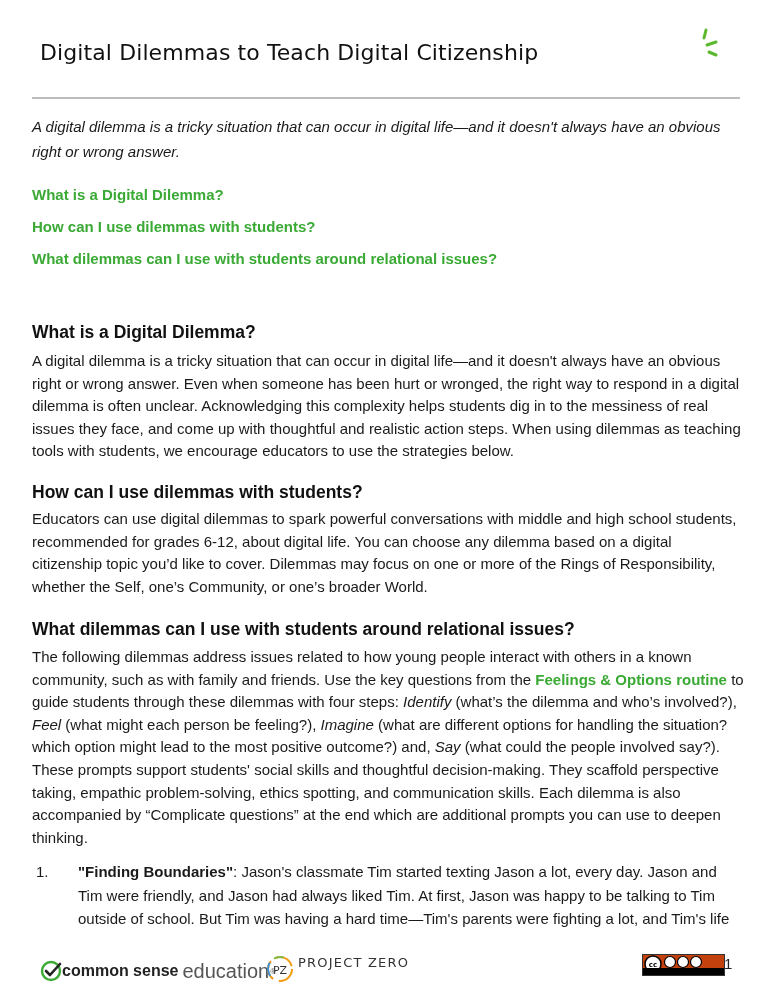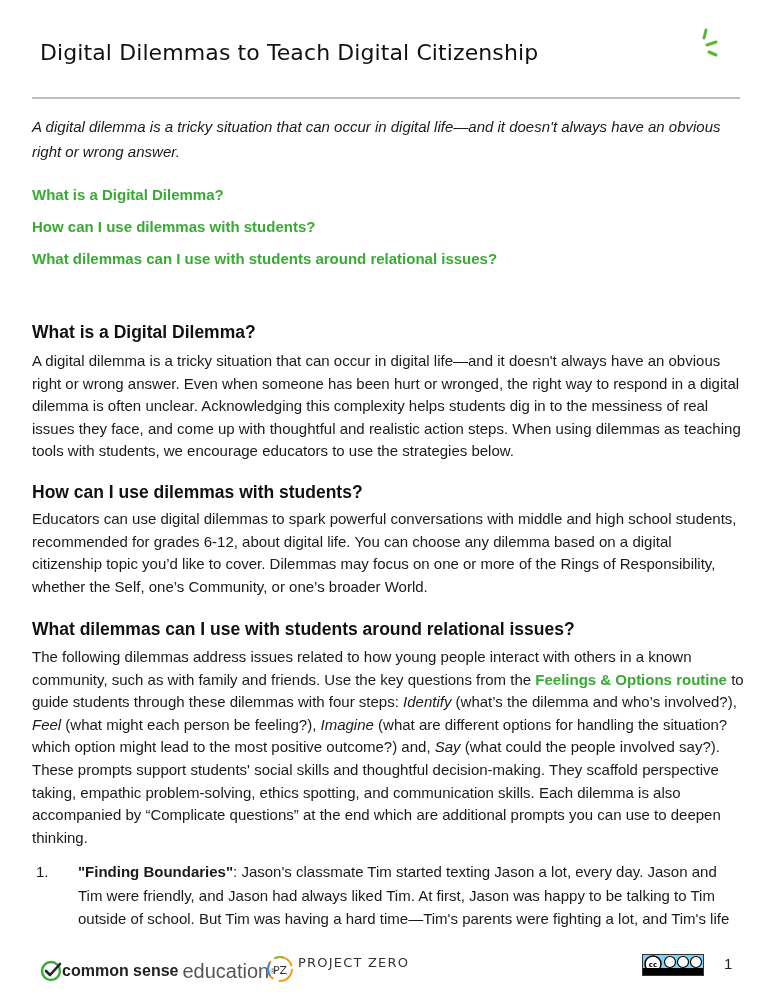--- a/index.html
+++ b/index.html
@@ -28,21 +28,21 @@
     .list-item { position: absolute; left: 36px; top: 860px; width: 708px; font-size: 15px; line-height: 23.5px; }
     .list-item .num { position: absolute; left: 0; top: 0; }
     .list-item .body { position: absolute; left: 42px; top: 0; width: 664px; }
     .footer-cs { position: absolute; left: 40px; top: 958px; height: 26px; display: flex; align-items: center; }
     .cs-text-bold { font-size: 16px; font-weight: 700; color: #222; margin-left: 0; }
     .cs-text-light { font-size: 20px; font-weight: 400; color: #555; margin-left: 4px; }
     .cs-reg { font-size: 7px; color: #555; vertical-align: super; margin-left: 1px; }
     .footer-pz { position: absolute; left: 266px; top: 955px; height: 30px; display: flex; align-items: flex-start; }
     .pz-text { font-size: 13px; font-weight: 400; letter-spacing: 1.2px; color: #333; margin-left: 4px; font-family: "DejaVu Sans", sans-serif; }
     .footer-share { position: absolute; left: 438px; top: 1019px; font-size: 8.5px; color: #9a9a9a; text-align: right; }
-    .cc-badge { position: absolute; left: 642px; top: 954px; width: 62px; height: 22px; background: #7dd3fc; border: 1px solid #333; box-sizing: border-box; }
+    .cc-badge { position: absolute; left: 642px; top: 954px; width: 83px; height: 22px; background: #c2410c; border: 1px solid #333; box-sizing: border-box; }
     .cc-badge .strip { position: absolute; left: 0; bottom: 0; width: 100%; height: 7px; background: #000; }
     .page-num { position: absolute; left: 724px; top: 955px; font-size: 15px; color: #222; }
   </style>
 </head>
 <body>
 
 <div class="page-title">Digital Dilemmas to Teach Digital Citizenship</div>
 <svg class="title-icon" viewBox="0 0 22 34">
   <path d="M5 3 L3 11" stroke="#5bb82e" stroke-width="3" stroke-linecap="round"></path>
   <path d="M6 18 L15 15" stroke="#5bb82e" stroke-width="3" stroke-linecap="round"></path>

